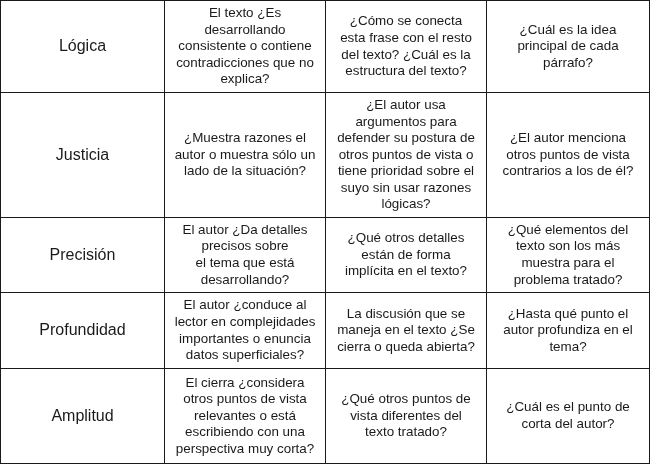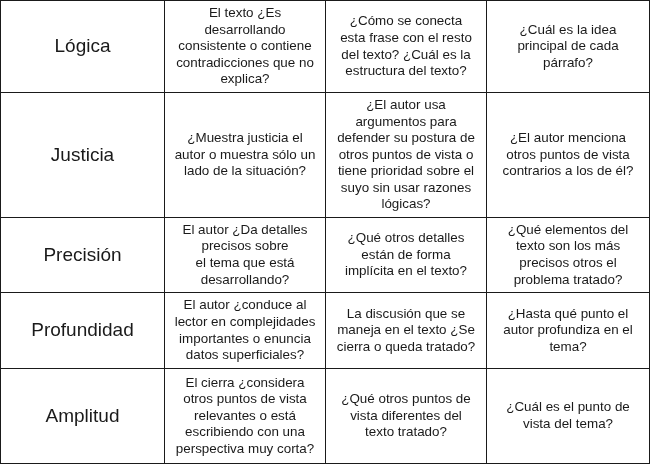--- a/index.html
+++ b/index.html
@@ -24,21 +24,21 @@
       border: 1.3px solid #1a1a1a;
       text-align: center;
       vertical-align: middle;
       font-size: 13.4px;
       line-height: 16.6px;
       color: #1a1a1a;
       padding: 0 4px;
       white-space: pre-line;
     }
     table.criteria-table td.criterion {
-      font-size: 19px;
+      font-size: 16px;
     }
     col.c0 { width: 164px; }
     col.c1 { width: 161px; }
     col.c2 { width: 161px; }
     col.c3 { width: 163px; }
     tr.r0 { height: 92px; }
     tr.r1 { height: 125px; }
     tr.r2 { height: 75px; }
     tr.r3 { height: 76px; }
     tr.r4 { height: 95px; }
@@ -64,21 +64,21 @@
       <td>¿Cómo se conecta
 esta frase con el resto
 del texto? ¿Cuál es la
 estructura del texto?</td>
       <td>¿Cuál es la idea
 principal de cada
 párrafo?</td>
     </tr>
     <tr class="r1">
       <td class="criterion">Justicia</td>
-      <td>¿Muestra justicia el
+      <td>¿Muestra razones el
 autor o muestra sólo un
 lado de la situación?</td>
       <td>¿El autor usa
 argumentos para
 defender su postura de
 otros puntos de vista o
 tiene prioridad sobre el
 suyo sin usar razones
 lógicas?</td>
       <td>¿El autor menciona
@@ -89,43 +89,43 @@
       <td class="criterion">Precisión</td>
       <td>El autor ¿Da detalles
 precisos sobre
 el tema que está
 desarrollando?</td>
       <td>¿Qué otros detalles
 están de forma
 implícita en el texto?</td>
       <td>¿Qué elementos del
 texto son los más
-precisos otros el
+muestra para el
 problema tratado?</td>
     </tr>
     <tr class="r3">
       <td class="criterion">Profundidad</td>
       <td>El autor ¿conduce al
 lector en complejidades
 importantes o enuncia
 datos superficiales?</td>
       <td>La discusión que se
 maneja en el texto ¿Se
-cierra o queda tratado?</td>
+cierra o queda abierta?</td>
       <td>¿Hasta qué punto el
 autor profundiza en el
 tema?</td>
     </tr>
     <tr class="r4">
       <td class="criterion">Amplitud</td>
       <td>El cierra ¿considera
 otros puntos de vista
 relevantes o está
 escribiendo con una
 perspectiva muy corta?</td>
       <td>¿Qué otros puntos de
 vista diferentes del
 texto tratado?</td>
       <td>¿Cuál es el punto de
-vista del tema?</td>
+corta del autor?</td>
     </tr>
   </tbody>
 </table>
 
 </body></html>

